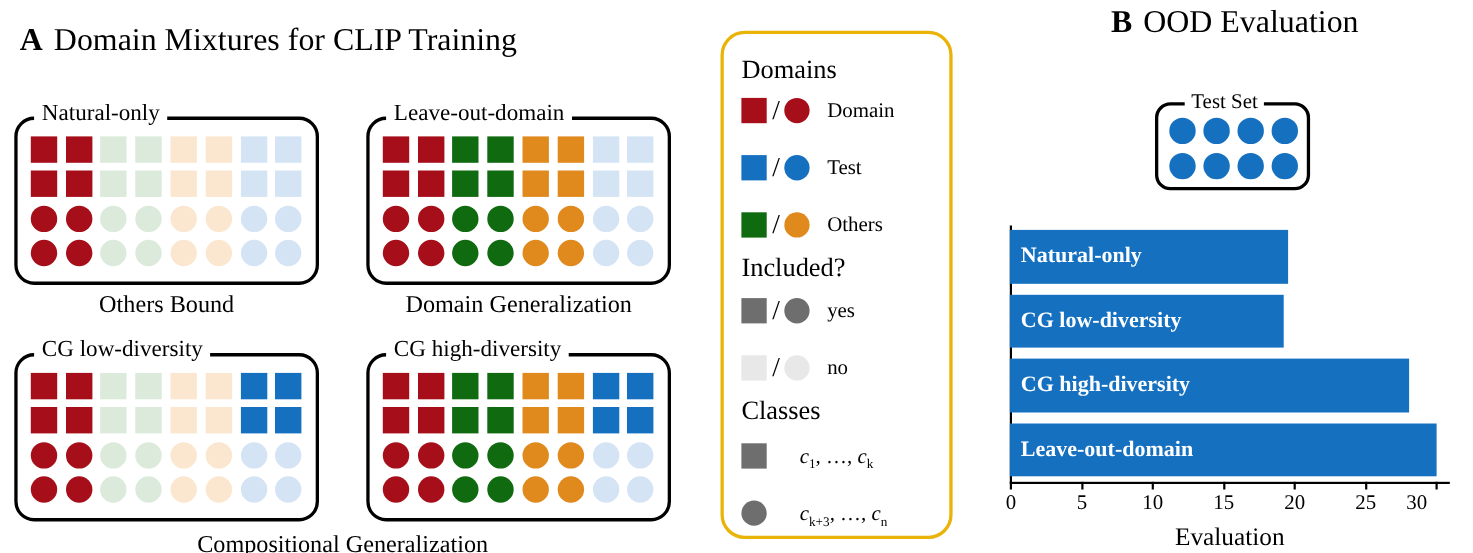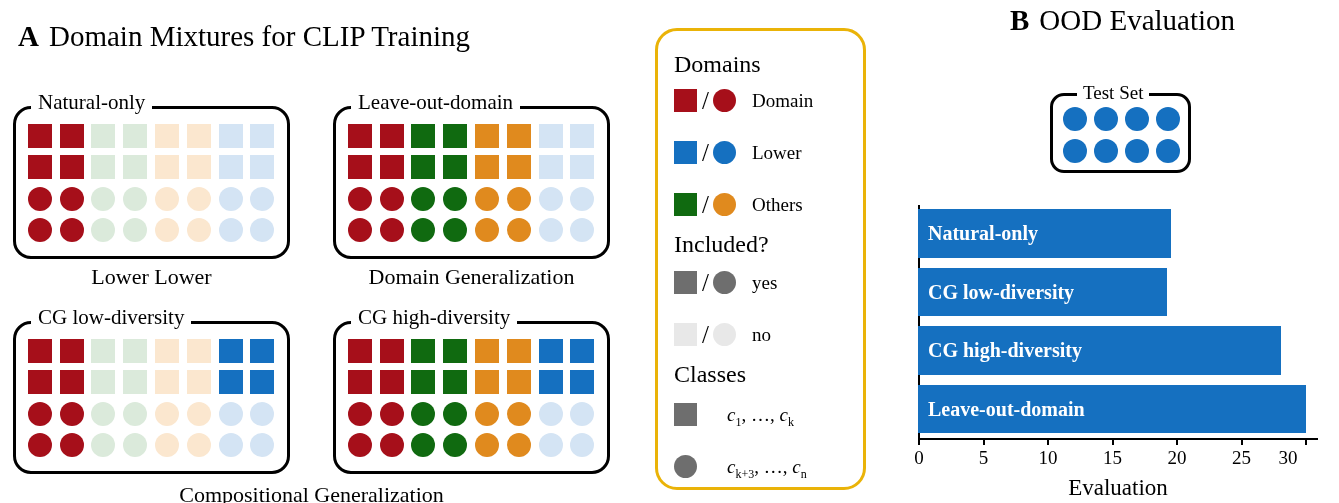--- a/index.html
+++ b/index.html
@@ -164,21 +164,21 @@
           <div class="ci" style="background: rgb(251, 231, 207);"></div>
         </div>
         <div class="cell">
           <div class="ci" style="background: rgb(212, 228, 244);"></div>
         </div>
         <div class="cell">
           <div class="ci" style="background: rgb(212, 228, 244);"></div>
         </div>
       </div>
   </div>
-  <div class="caption" style="left:13px;top:248px;width:277px;">Lower Lower</div>
+  <div class="caption" style="left:13px;top:248px;width:277px;">Others Bound</div>
 
   <div class="group" id="gA1" style="left:333px;top:90px;width:277px;height:153px;">
     <div class="frame"></div>
     <div class="frame-label">Leave-out-domain</div>
     <div class="grid" style="width: 255px; height: 126px; grid-template-columns: repeat(8, 31.8px); grid-template-rows: repeat(4, 31.5px);">
         <div class="cell">
           <div class="sq" style="background: rgb(166, 15, 26);"></div>
         </div>
         <div class="cell">
           <div class="sq" style="background: rgb(166, 15, 26);"></div>
@@ -491,21 +491,21 @@
     <div class="leg-row" style="top: 58px;">
       <span class="sw-sq" style="background: rgb(166, 15, 26);"></span>
       <span class="slash">/</span>
       <span class="sw-ci" style="background: rgb(166, 15, 26);"></span>
       <span class="leg-txt">Domain</span>
     </div>
     <div class="leg-row" style="top: 110px;">
       <span class="sw-sq" style="background: rgb(21, 112, 192);"></span>
       <span class="slash">/</span>
       <span class="sw-ci" style="background: rgb(21, 112, 192);"></span>
-      <span class="leg-txt">Lower</span>
+      <span class="leg-txt">Test</span>
     </div>
     <div class="leg-row" style="top: 162px;">
       <span class="sw-sq" style="background: rgb(16, 106, 16);"></span>
       <span class="slash">/</span>
       <span class="sw-ci" style="background: rgb(224, 138, 30);"></span>
       <span class="leg-txt">Others</span>
     </div>
     <div class="leg-head" style="top: 200px;">Included?</div>
     <div class="leg-row" style="top: 240px;">
       <span class="sw-sq" style="background: rgb(110, 110, 110);"></span>

